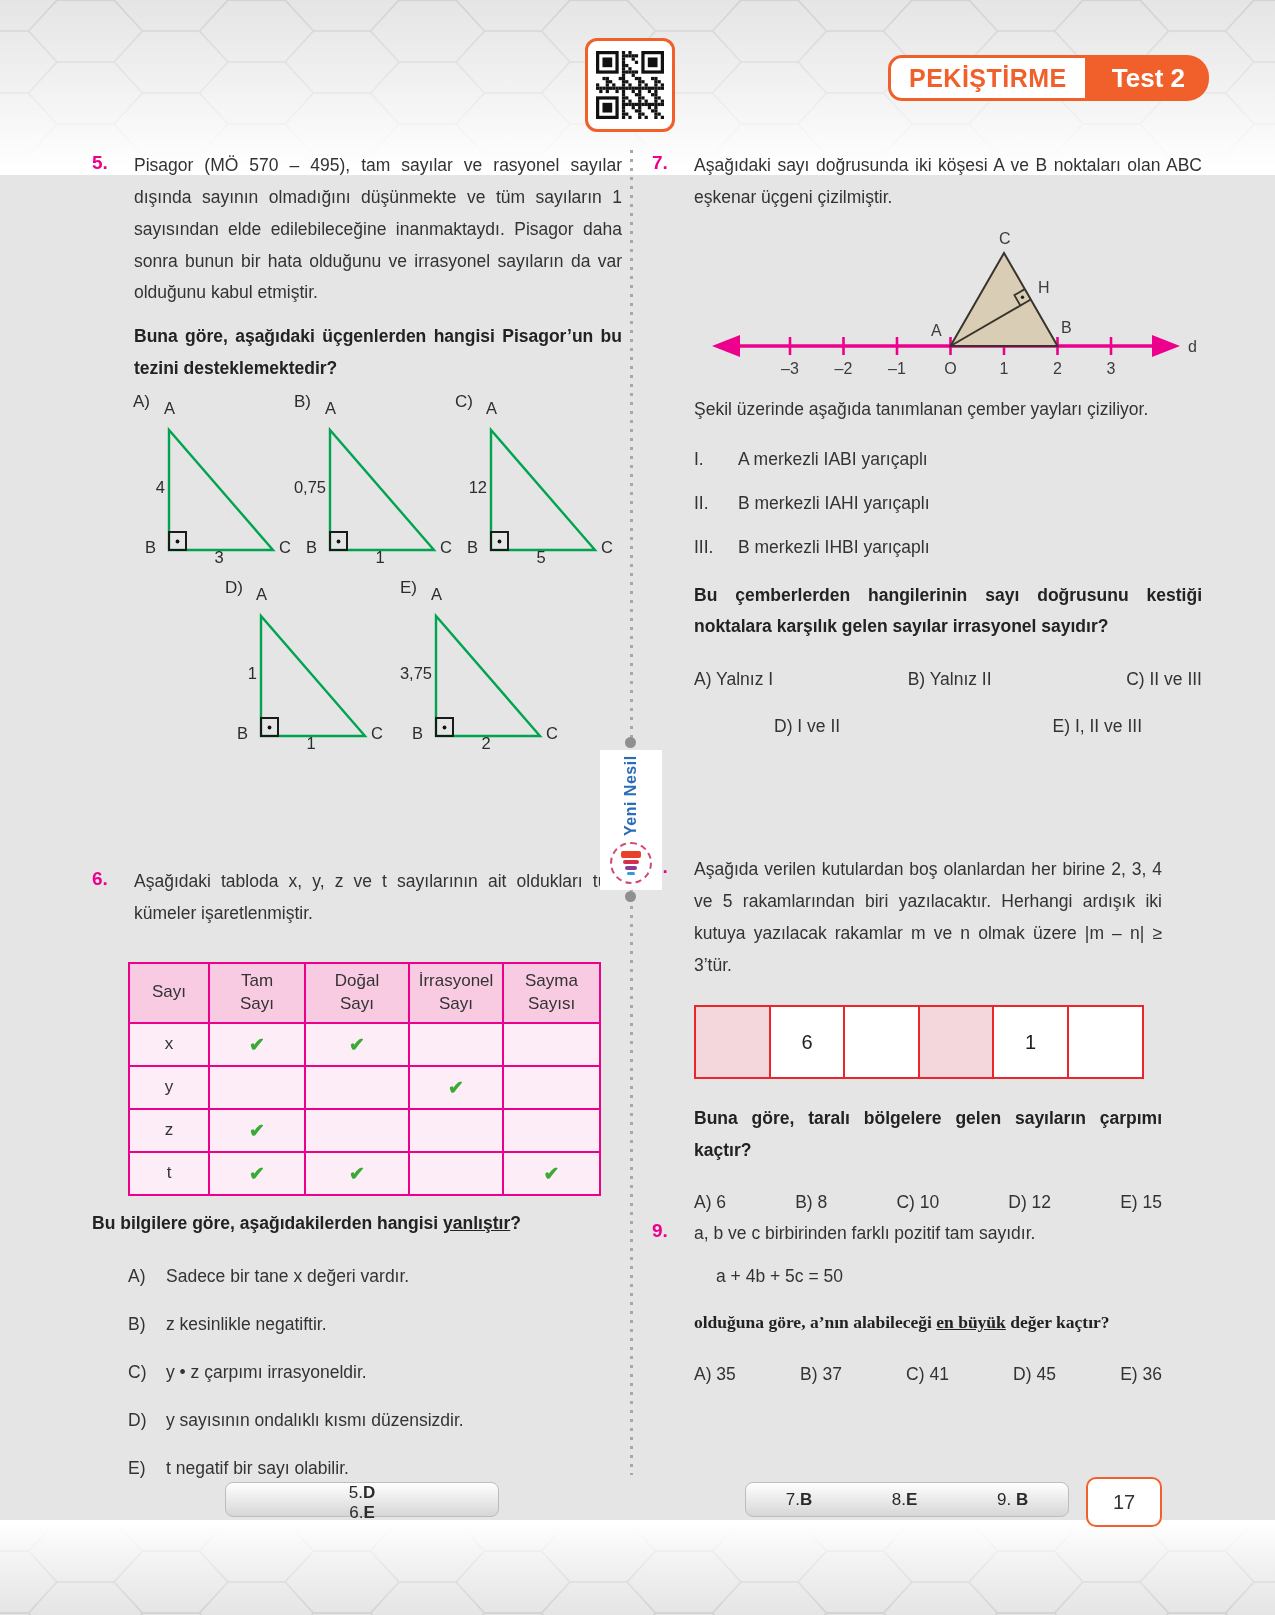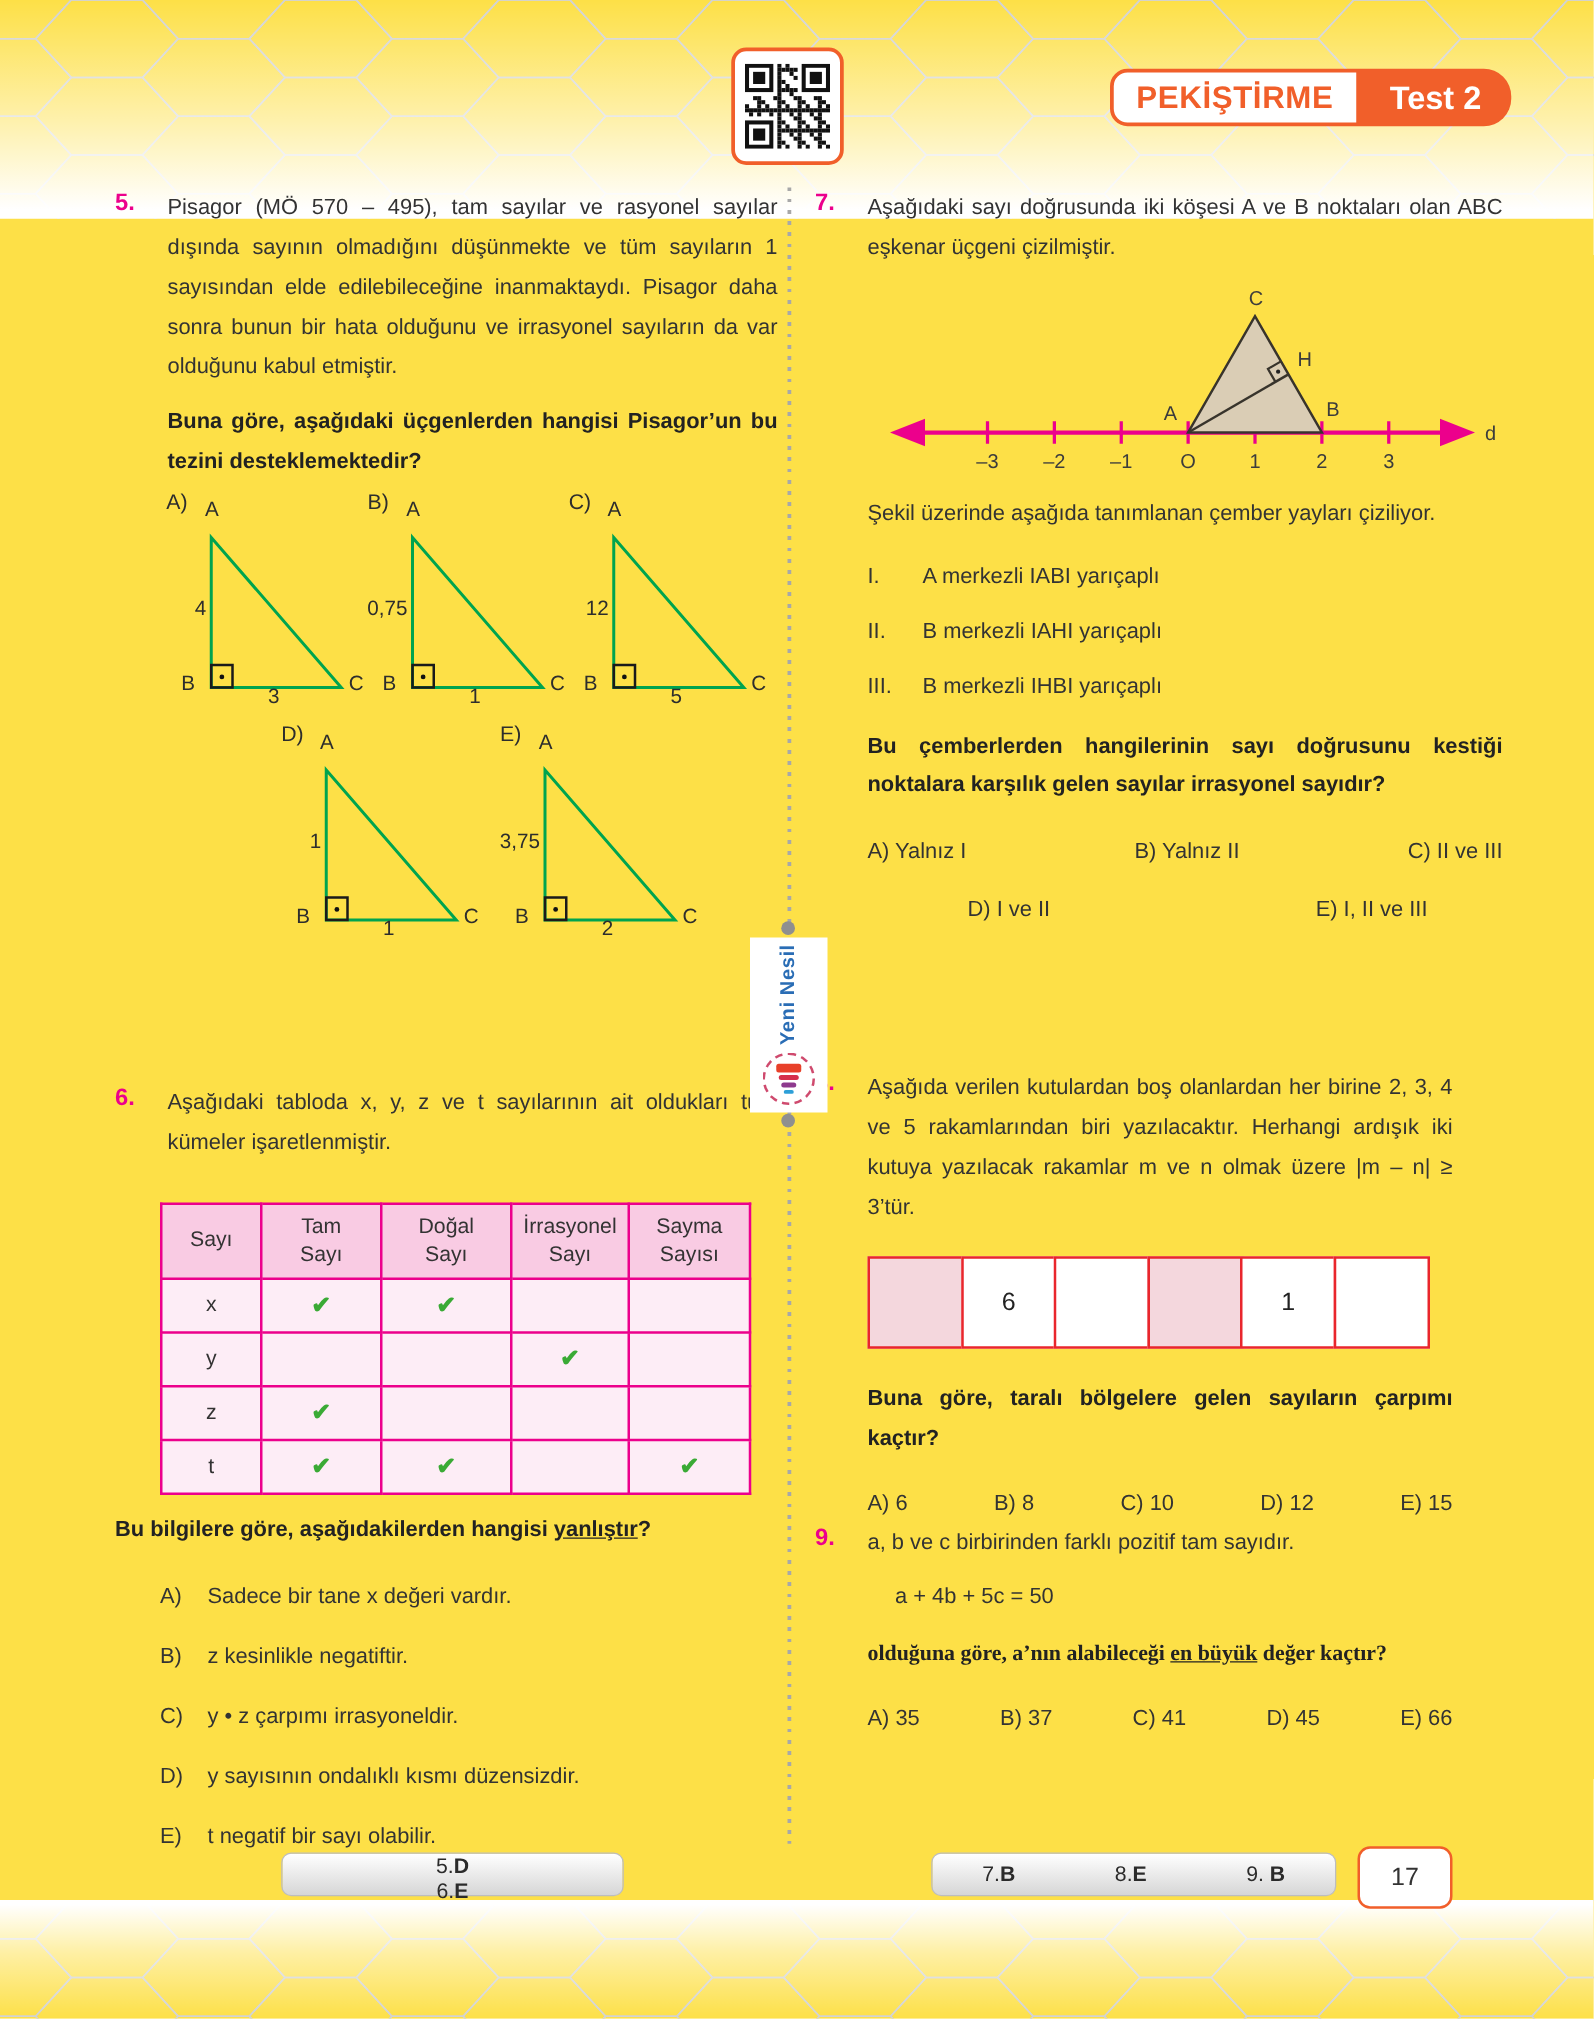--- a/index.html
+++ b/index.html
@@ -1,16 +1,16 @@
 <!DOCTYPE html>
 <html><head>
 <meta charset="utf-8">
 <style>
   html,body{margin:0;padding:0;background:#fff;}
-  .page{position:relative;width:1275px;height:1615px;background:#fde047;overflow:hidden;
+  .page{position:relative;width:1275px;height:1615px;background:#e5e5e5;overflow:hidden;
         font-family:"Liberation Sans", sans-serif;color:#333;}
   .hexband{position:absolute;left:0;z-index:0;}
   .fade{position:absolute;left:0;width:100%;z-index:1;pointer-events:none;}
   .fade-top{top:0;height:175px;background:linear-gradient(rgba(255,255,255,0) 0%,rgba(255,255,255,.55) 55%,#fff 96%);}
   .fade-bottom{top:1520px;height:95px;background:linear-gradient(#fff 4%,rgba(255,255,255,.5) 45%,rgba(255,255,255,0) 100%);}
 
   
   .qr-box{position:absolute;left:585px;top:38px;width:84px;height:88px;z-index:2;background:#fff;
           border:3px solid #f15f2a;border-radius:12px;display:flex;align-items:center;justify-content:center;}
   .badge{position:absolute;left:888px;top:55px;height:46px;display:flex;z-index:2;}
@@ -731,21 +731,21 @@
       <span class="qnum">9.</span>
       <div class="qtext">
         <p class="body">a, b ve c birbirinden farklı pozitif tam sayıdır.</p>
         <p class="eq">a + 4b + 5c = 50</p>
         <p class="bold-q" style="margin-top:20px;font-family:Liberation Serif, serif;"><span>olduğuna göre, a’nın alabileceği </span><span class="u">en büyük</span><span> değer kaçtır?</span></p>
         <div class="optrow">
           <span>A) 35</span>
           <span>B) 37</span>
           <span>C) 41</span>
           <span>D) 45</span>
-          <span>E) 66</span>
+          <span>E) 36</span>
         </div>
       </div>
     </div>
   </section>
 
   <div class="ansbox left">
     <span class="ans"><span class="n">5.</span><span class="a">D</span></span>
     <span class="ans"><span class="n">6.</span><span class="a">E</span></span>
   </div>
   <div class="ansbox right">

